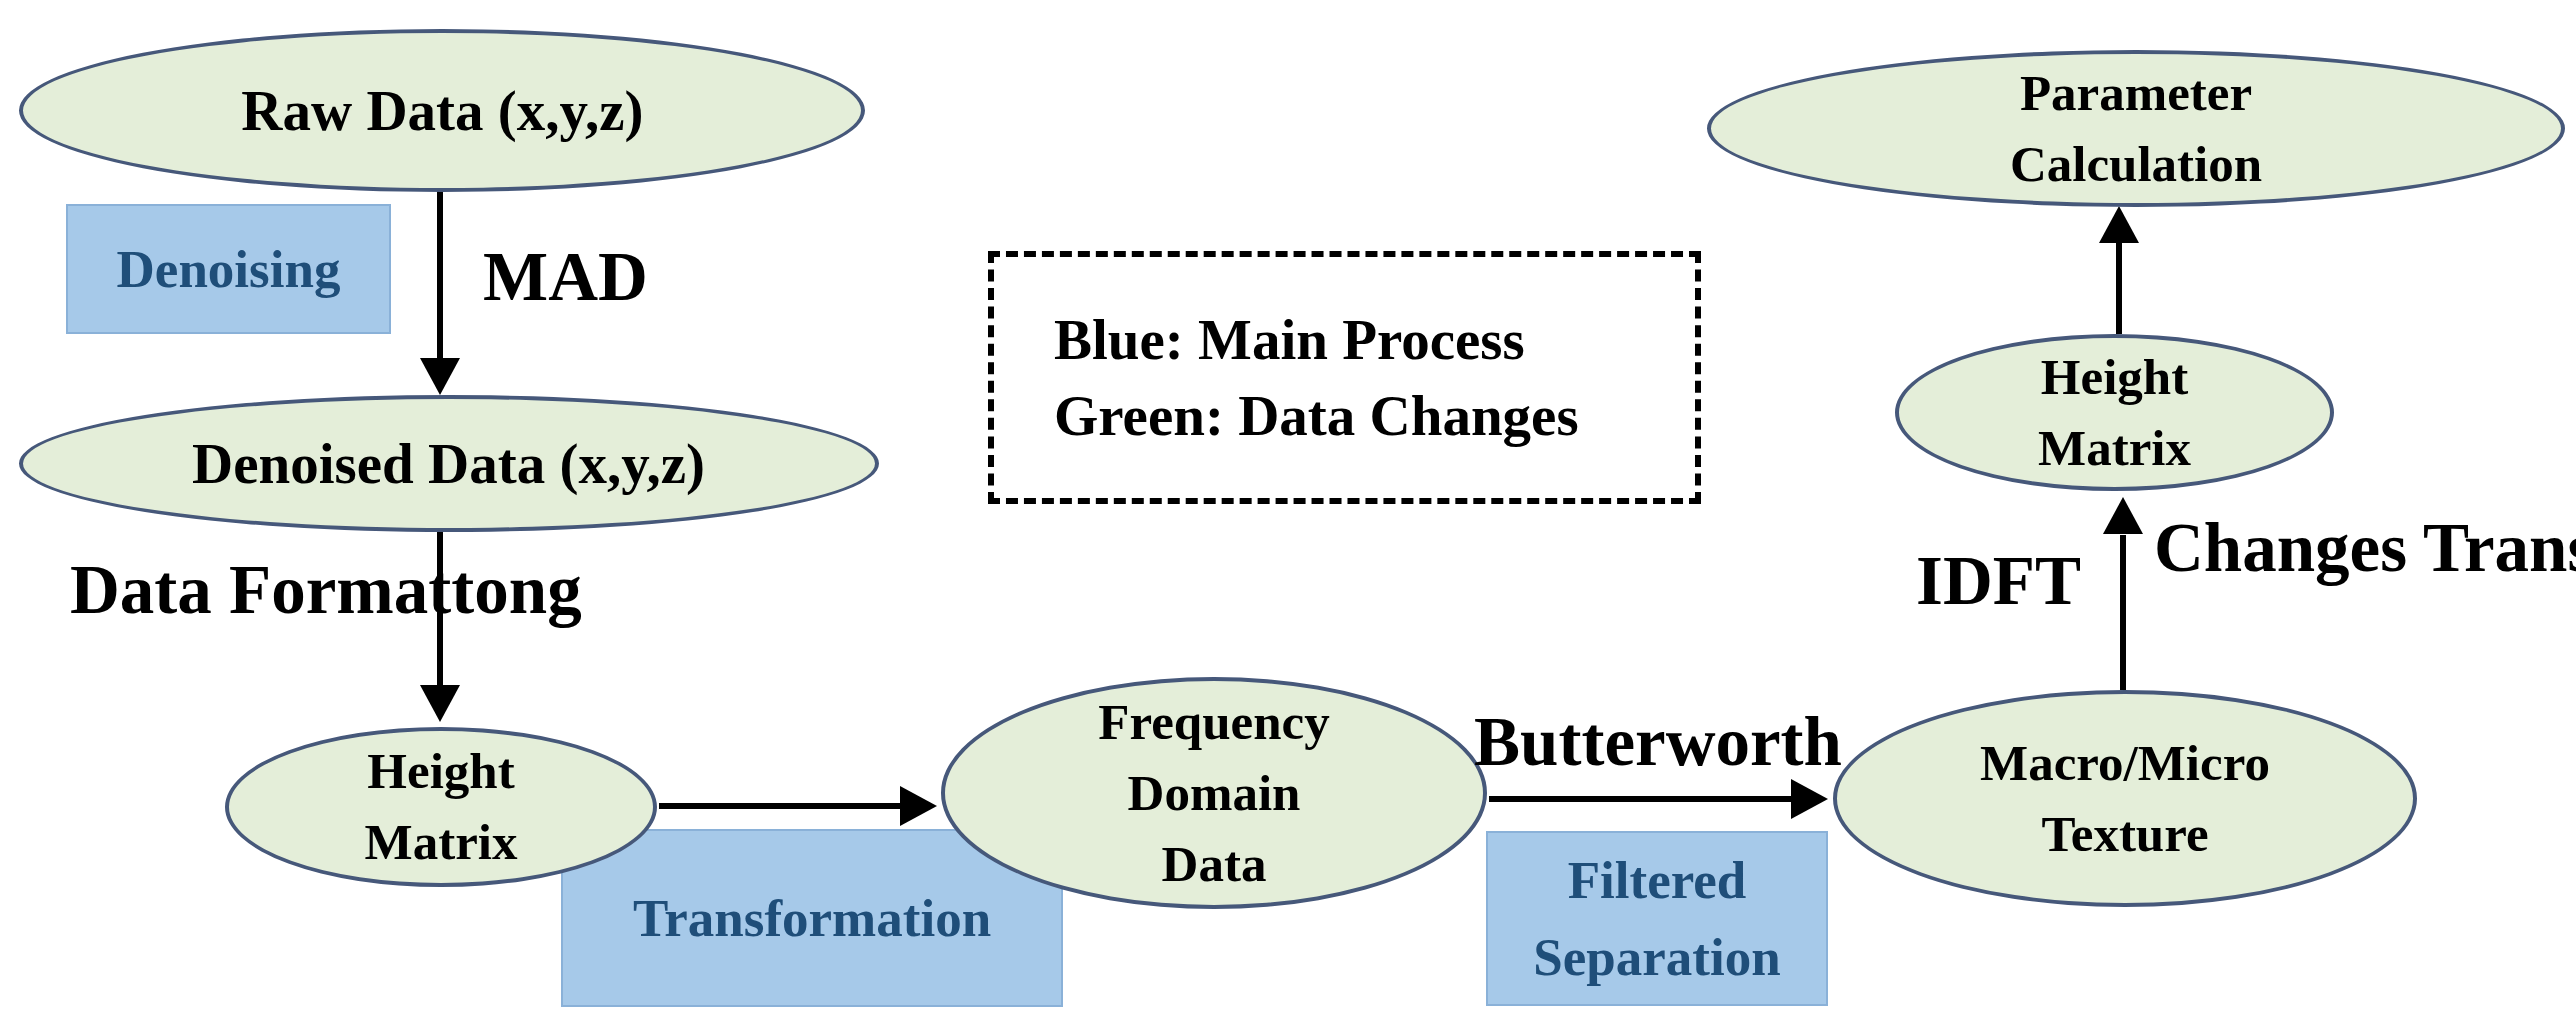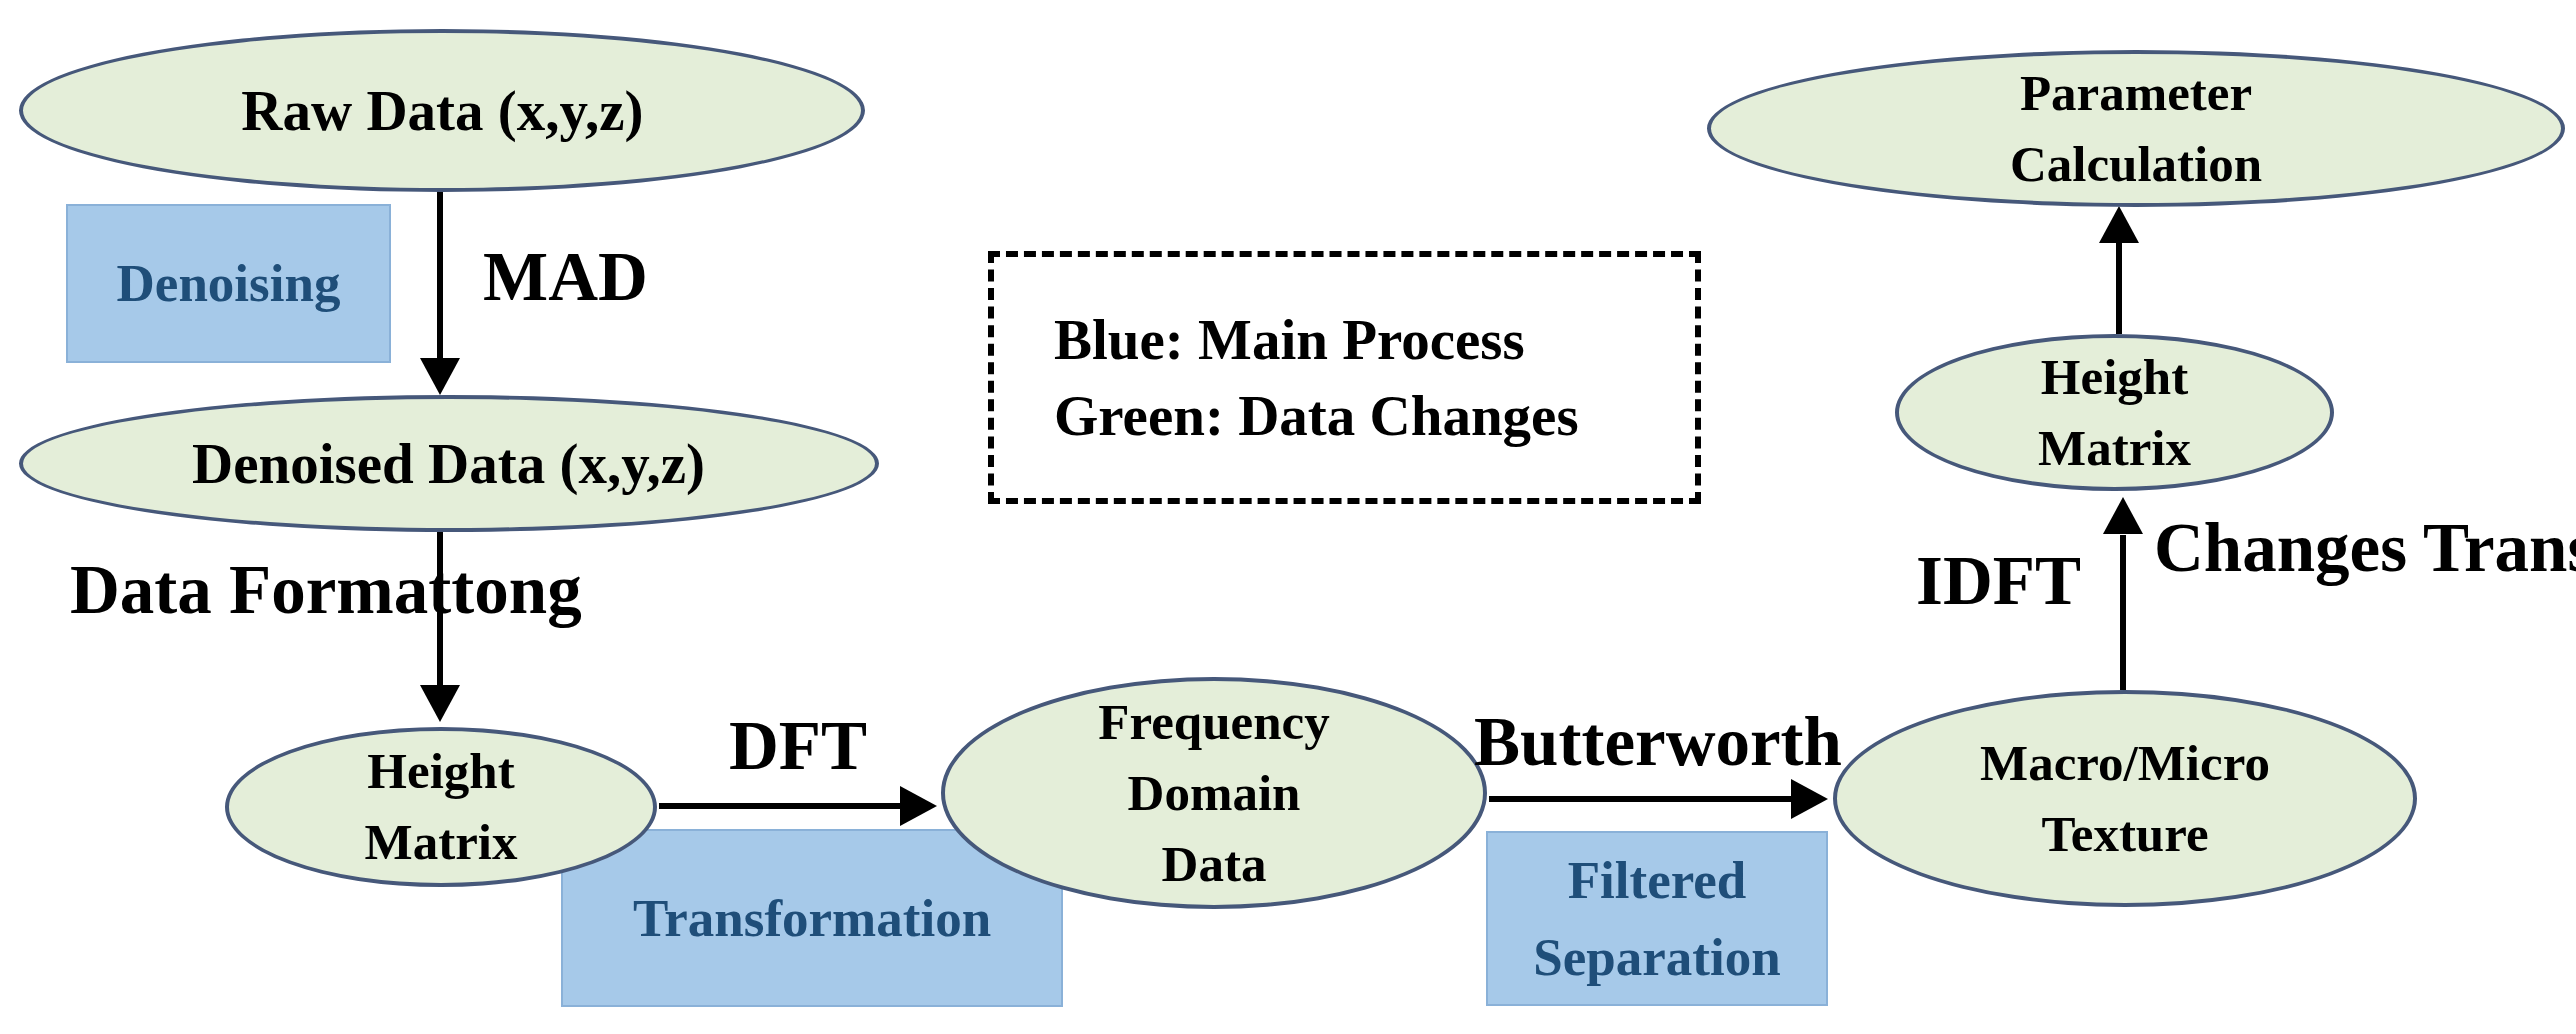--- a/index.html
+++ b/index.html
@@ -46,21 +46,21 @@
     position:absolute;
     border:6.2px dashed var(--arrow,#000);
     display:flex;flex-direction:column;justify-content:center;
     padding-left:60px;box-sizing:border-box;
     font-weight:bold;font-size:57px;line-height:76px;color:var(--text,#000);
     z-index:2;white-space:nowrap;
   }
 
   
   #raw-ellipse{left:19.4px;top:29px;width:846px;height:163px;}
-  #denoising-box{left:66px;top:204px;width:325px;height:159px;}
+  #denoising-box{left:66px;top:204px;width:325px;height:130px;}
   #arrow1-line{left:437px;top:191px;width:6.2px;height:169px;}
   #arrow1-head{left:420px;top:358px;}
   #mad-label{left:465px;top:248px;width:201px;}
   #denoised-ellipse{left:18.6px;top:395px;width:860px;height:137px;text-align:center;}
   #dataformat-label{left:70px;top:552px;width:387px;line-height:77px;}
   #arrow2-line{left:437px;top:532px;width:6.2px;height:155px;}
   #arrow2-head{left:420px;top:685px;}
   #hm1-ellipse{left:225px;top:727px;width:432px;height:160px;}
   #dft-label{left:682px;top:717px;width:232px;}
   #arrow3-line{left:659px;top:803px;width:242px;height:6.2px;}
@@ -109,21 +109,20 @@
   </div>
 
   <div class="vline" id="arrow2-line"></div>
   <div class="ah ah-down" id="arrow2-head"></div>
 
   <div class="ellipse fs-node" id="hm1-ellipse">
     <span class="ln">Height</span>
     <span class="ln">Matrix</span>
   </div>
 
-  <div class="edge-label" id="dft-label">DFT</div>
   <div class="hline" id="arrow3-line"></div>
   <div class="ah ah-right" id="arrow3-head"></div>
 
   <div class="procbox" id="signal-box">
     <span class="ln">Transformation</span>
   </div>
 
   <div class="ellipse fs-node" id="freq-ellipse">
     <span class="ln">Frequency</span>
     <span class="ln">Domain</span>

